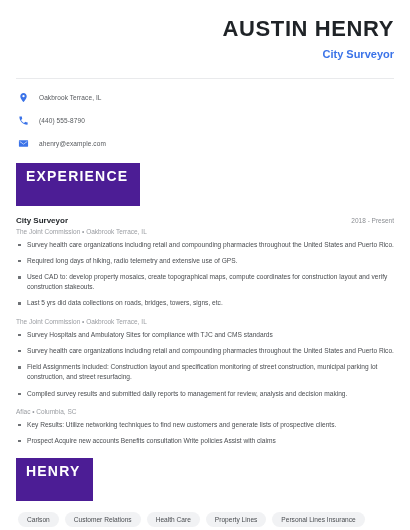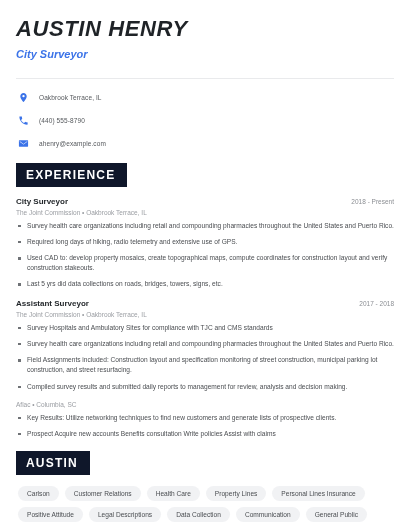--- a/index.html
+++ b/index.html
@@ -18,22 +18,21 @@
     width: 410px;
     height: 530px;
     box-sizing: border-box;
     padding: 0 16px;
     background: #ffffff;
   }
 
   
   .header {
     padding-top: 16px;
-    text-align: left;
-    font-style: italic;
+    text-align: right;
   }
   .full-name {
     font-size: 22px;
     font-weight: bold;
     letter-spacing: 0.6px;
     color: #1f2327;
     margin: 0;
     line-height: 1.2;
   }
   .job-title {
@@ -73,26 +72,26 @@
   .contact-text {
     font-size: 6.5px;
     color: #55585c;
     letter-spacing: 0.1px;
   }
 
   
   .section { margin-top: 12px; }
   .section-badge {
     display: inline-block;
-    background: #0f172a;
+    background: #4c1d95;
     color: #ffffff;
-    font-size: 12px;
+    font-size: 14px;
     font-weight: bold;
     letter-spacing: 1.2px;
-    padding: 5px 12px 5px 10px;
+    padding: 5px 12px 22px 10px;
   }
 
   
   .jobs { margin-top: 10px; }
   .job { margin-bottom: 9px; }
   .job-head {
     display: flex;
     justify-content: space-between;
     align-items: baseline;
   }
@@ -203,24 +202,20 @@
         <div class="job-meta">The Joint Commission • Oakbrook Terrace, IL</div>
         <ul class="bullets">
           <li class="bullet">Survey health care organizations including retail and compounding pharmacies throughout the United States and Puerto Rico.</li>
           <li class="bullet">Required long days of hiking, radio telemetry and extensive use of GPS.</li>
           <li class="bullet">Used CAD to: develop property mosaics, create topographical maps, compute coordinates for construction layout and verify construction stakeouts.</li>
           <li class="bullet">Last 5 yrs did data collections on roads, bridges, towers, signs, etc.</li>
         </ul>
       </div>
 
       <div class="job">
-        <div class="job-head">
-          <span class="job-role">Assistant Surveyor</span>
-          <span class="job-dates">2017 - 2018</span>
-        </div>
         <div class="job-meta">The Joint Commission • Oakbrook Terrace, IL</div>
         <ul class="bullets">
           <li class="bullet">Survey Hospitals and Ambulatory Sites for compliance with TJC and CMS standards</li>
           <li class="bullet">Survey health care organizations including retail and compounding pharmacies throughout the United States and Puerto Rico.</li>
           <li class="bullet">Field Assignments included: Construction layout and specification monitoring of street construction, municipal parking lot construction, and street resurfacing.</li>
           <li class="bullet">Compiled survey results and submitted daily reports to management for review, analysis and decision making.</li>
         </ul>
       </div>
 
       <div class="job">
@@ -228,21 +223,21 @@
         <ul class="bullets">
           <li class="bullet">Key Results: Utilize networking techniques to find new customers and generate lists of prospective clients.</li>
           <li class="bullet">Prospect Acquire new accounts Benefits consultation Write policies Assist with claims</li>
         </ul>
       </div>
 
     </div>
   </div>
 
   <div class="section">
-    <span class="section-badge">AUSTIN</span>
+    <span class="section-badge">HENRY</span>
     <div class="skills-wrap">
       <span class="skill-chip">Carlson</span>
       <span class="skill-chip">Customer Relations</span>
       <span class="skill-chip">Health Care</span>
       <span class="skill-chip">Property Lines</span>
       <span class="skill-chip">Personal Lines Insurance</span>
       <span class="skill-chip">Positive Attitude</span>
       <span class="skill-chip">Legal Descriptions</span>
       <span class="skill-chip">Data Collection</span>
       <span class="skill-chip">Communication</span>

